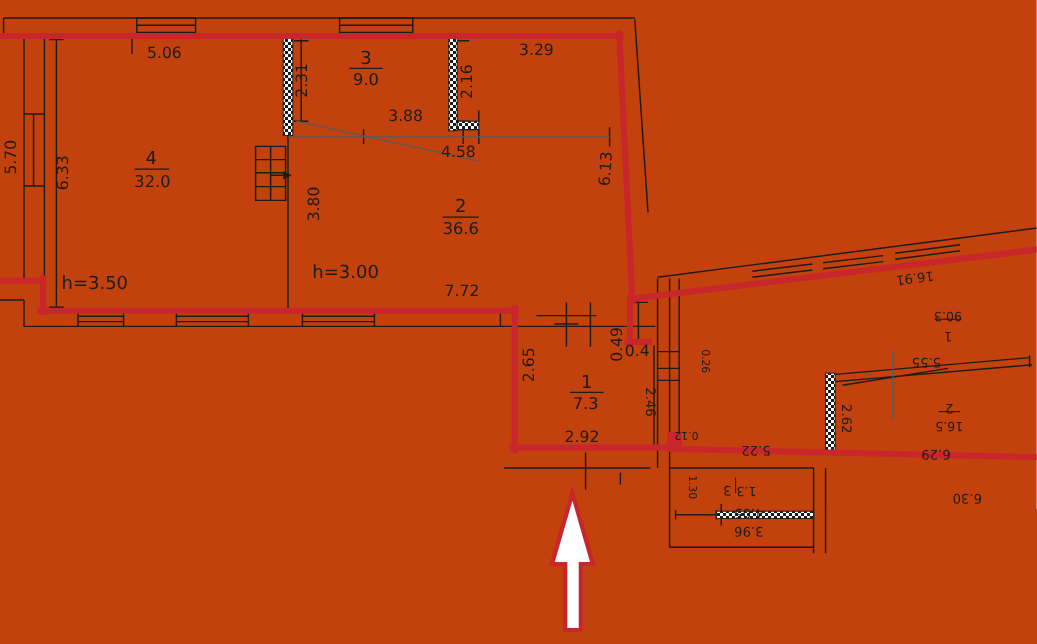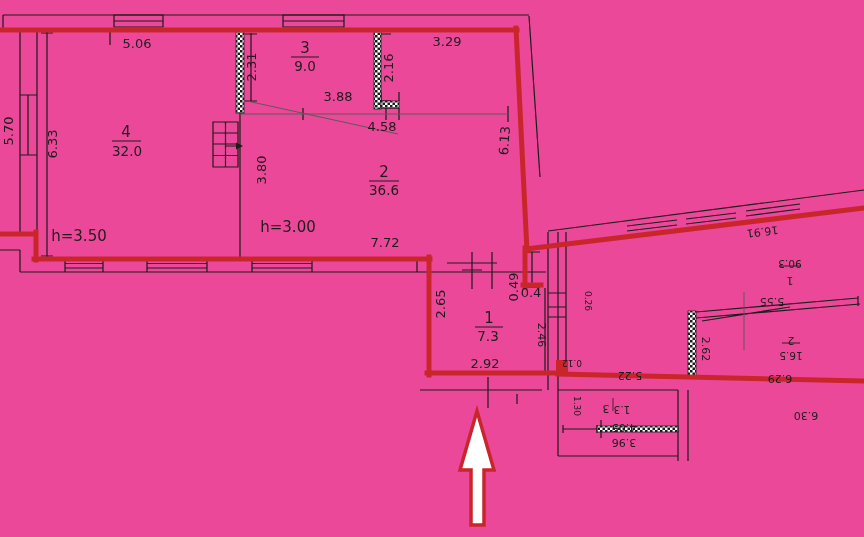--- a/index.html
+++ b/index.html
@@ -1,16 +1,16 @@
 <!DOCTYPE html>
 <html><head>
 <meta charset="utf-8">
 <style>
   html,body{margin:0;padding:0;background:#ffffff;}
-  .stage{position:relative;width:864px;height:537px;background:#ec4899;overflow:hidden;
+  .stage{position:relative;width:864px;height:537px;background:#c2410c;overflow:hidden;
          font-family:"DejaVu Sans", sans-serif;}
   svg{display:block}
   text{fill:#1c1c1c;font-family:"DejaVu Sans", sans-serif;}
   .dim{font-size:13px;}
   .dimsm{font-size:11px;}
   .dimxs{font-size:9px;}
   .roomno{font-size:15px;}
   .area{font-size:13.5px;}
   .roomno-adj{font-size:11px;}
   .area-adj{font-size:10.5px;}

